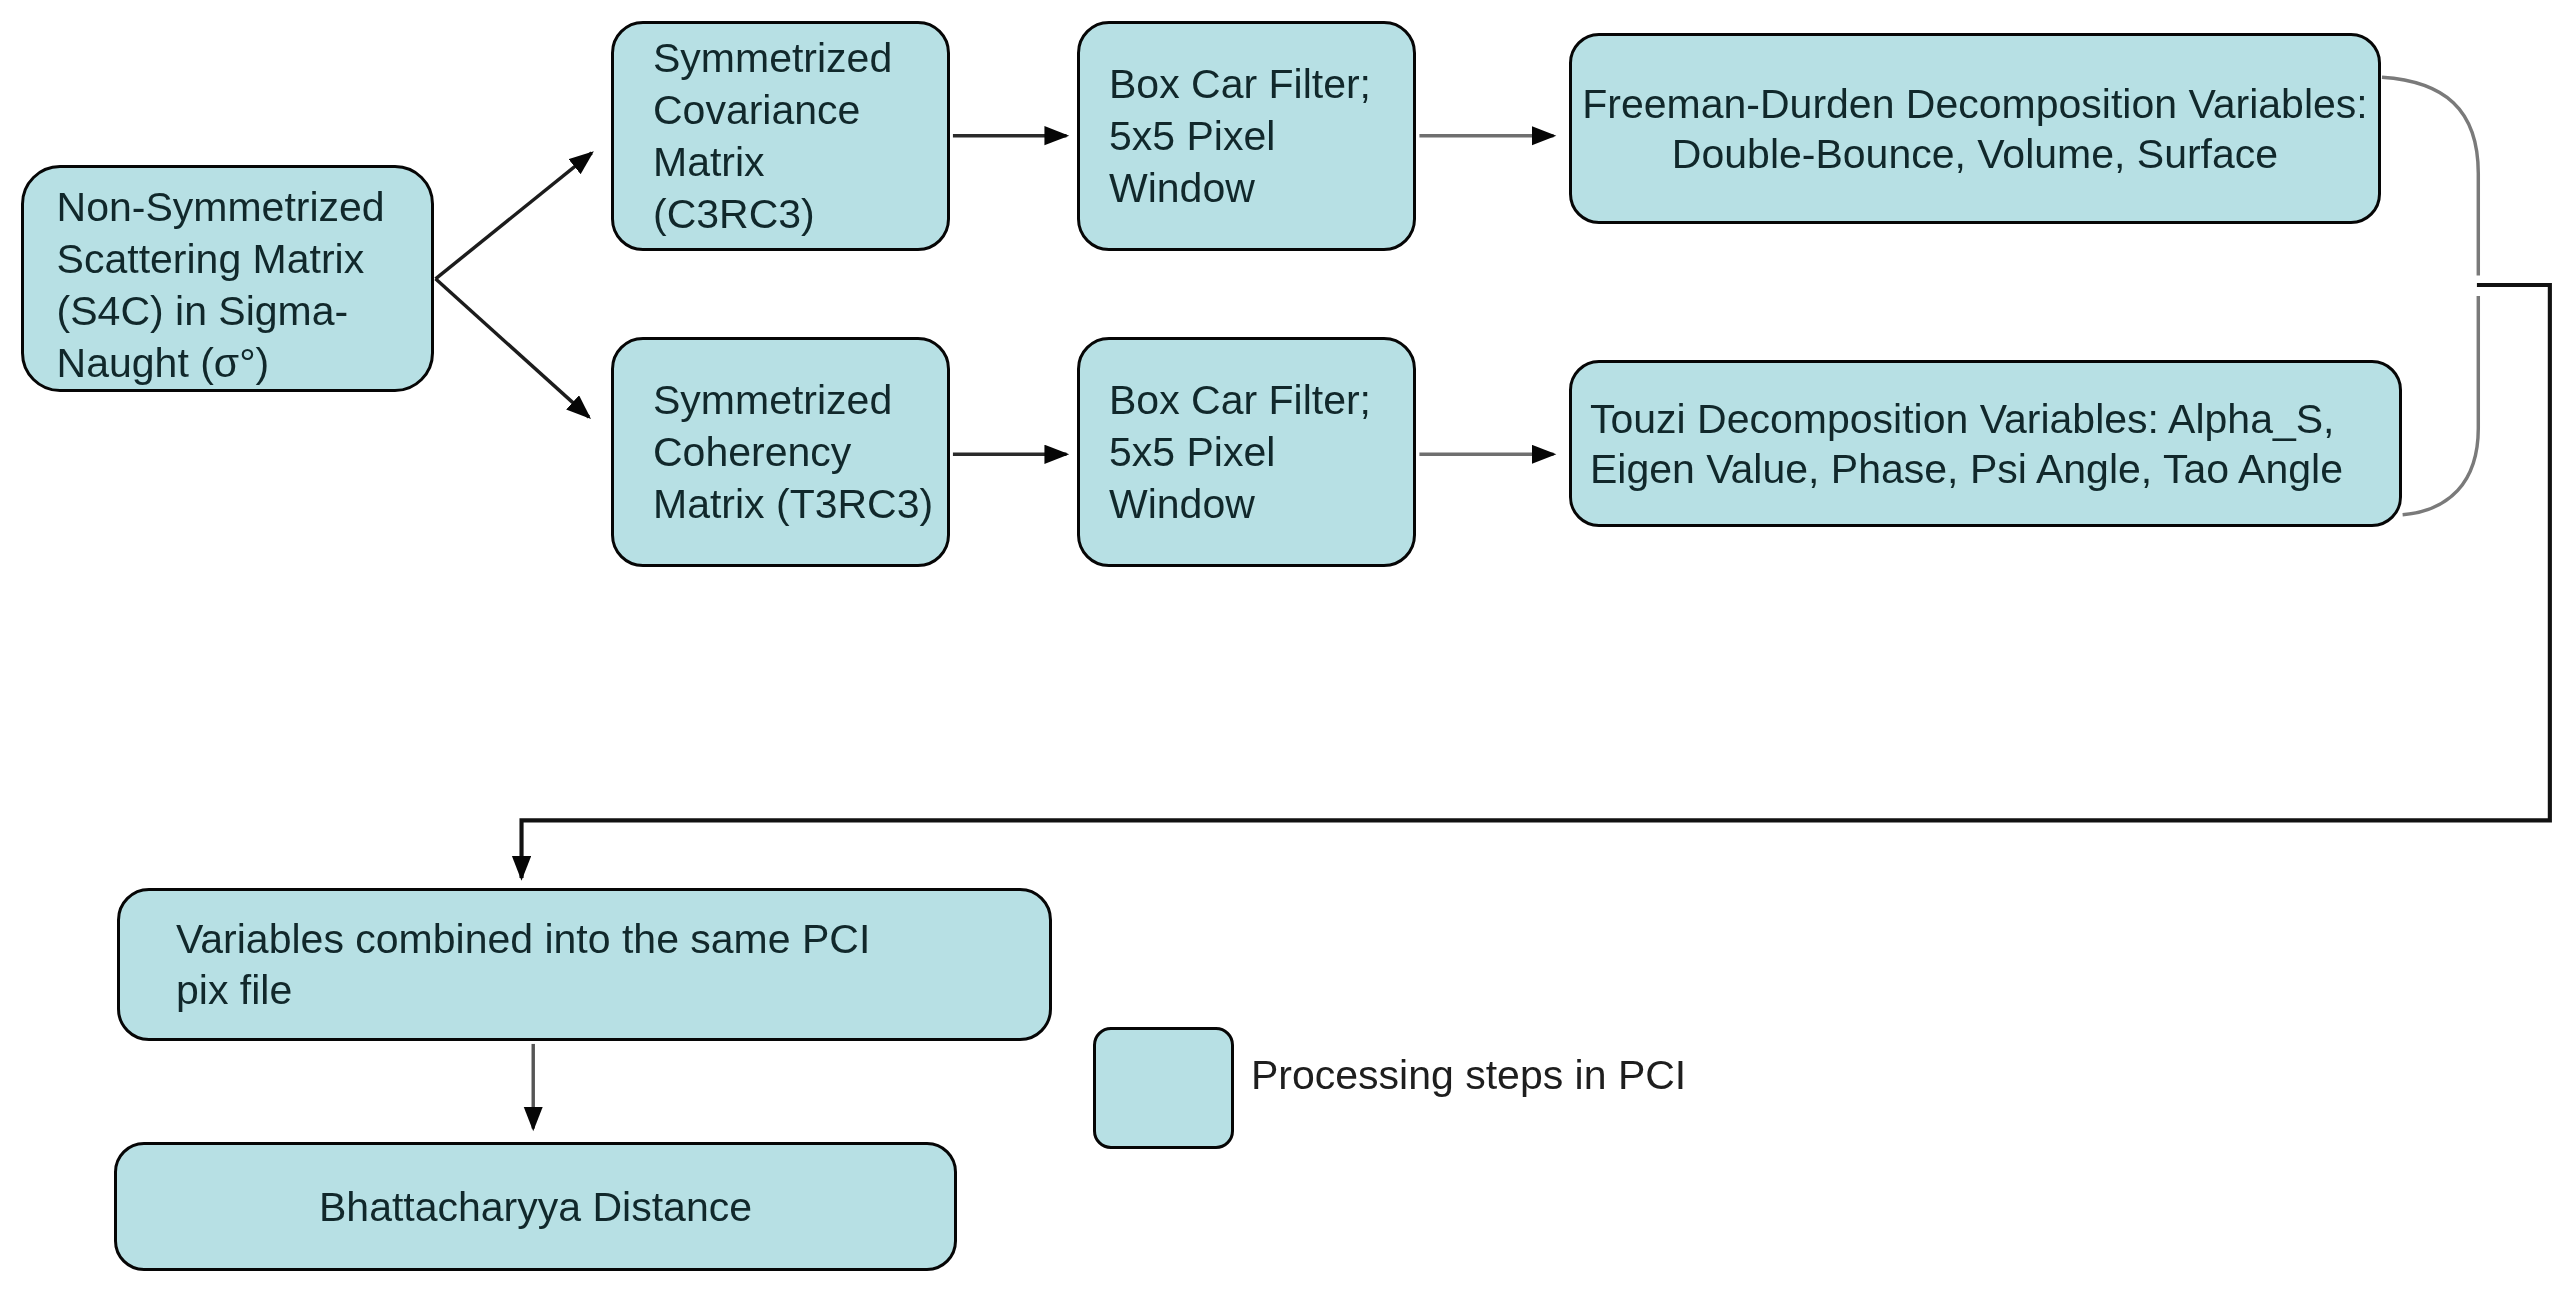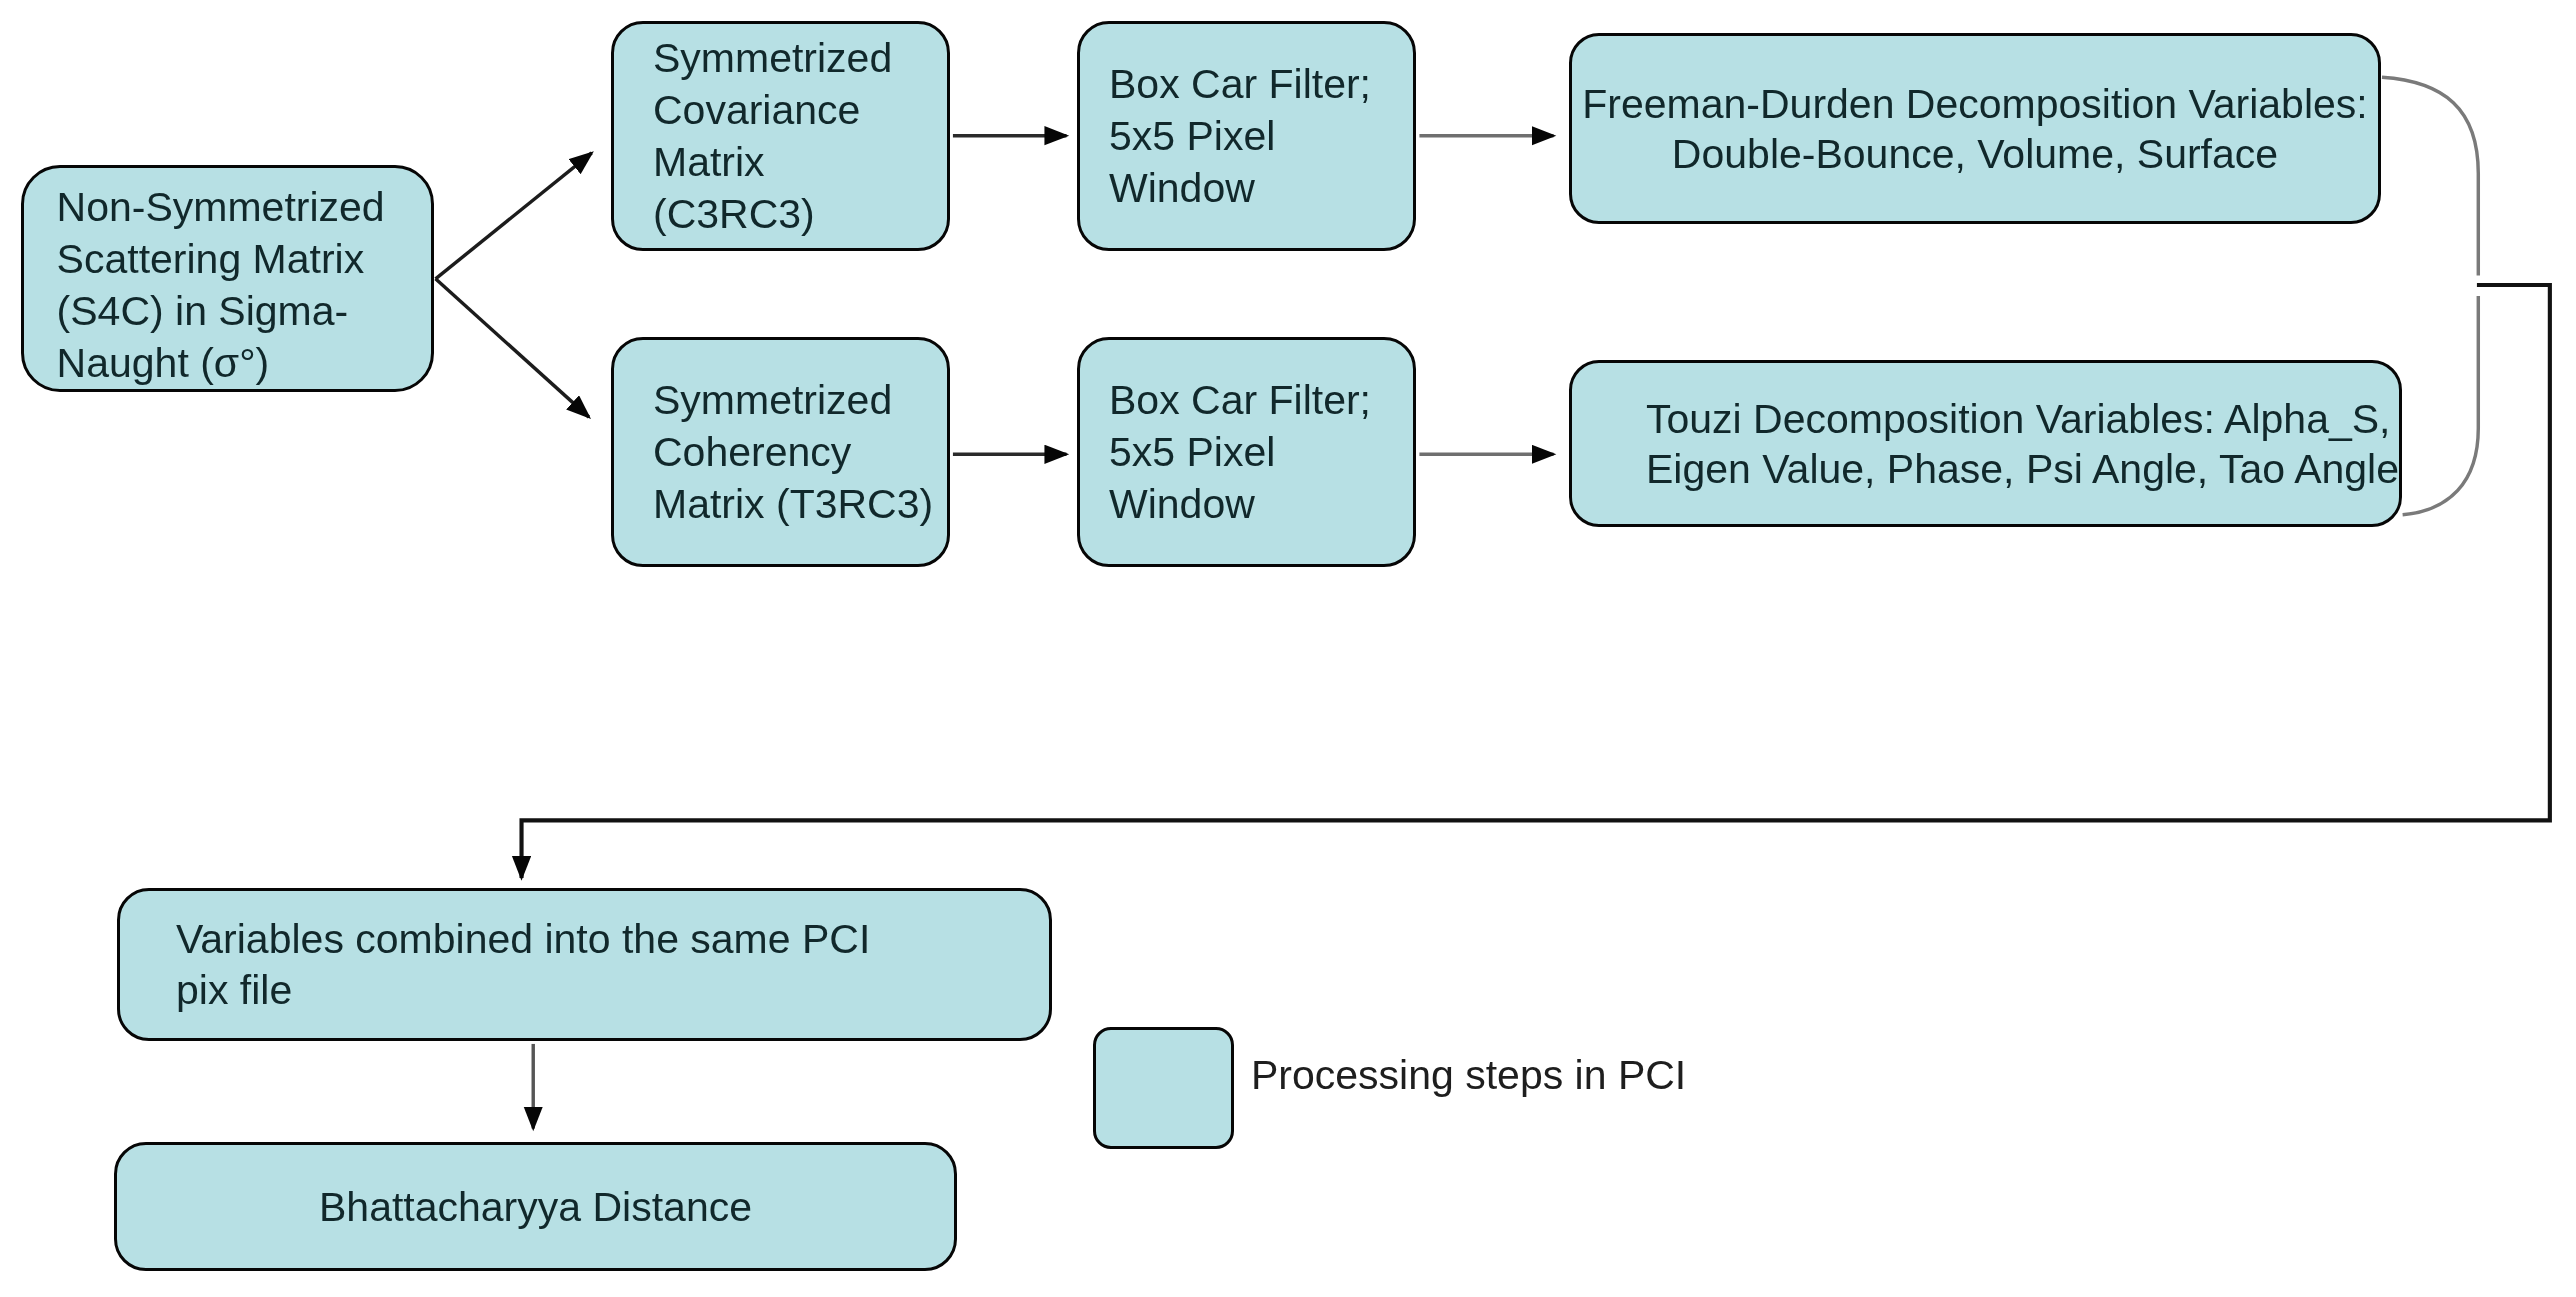--- a/index.html
+++ b/index.html
@@ -39,23 +39,23 @@
   .node .lbl {
     white-space: pre-line;
   }
   .node.center { text-align: center; }
   .n-scattering    { left: 20.6px;   top: 165px;  width: 413px;  height: 227px; padding-left: 33px;  border-radius: 39px; justify-content: flex-end; }
   .n-covariance    { left: 611px;  top: 20.6px;   width: 339px;  height: 230px; padding-left: 39px; }
   .n-boxcar-top    { left: 1077px; top: 20.6px;   width: 339px;  height: 230px; padding-left: 29px; }
   .n-freeman       { left: 1569px; top: 33px;   width: 812px; height: 191px; border-radius: 30px; line-height: 50px; }
   .n-coherency     { left: 611px;  top: 337px;  width: 339px;  height: 230px; padding-left: 39px; }
   .n-boxcar-bottom { left: 1077px; top: 337px;  width: 339px;  height: 230px; padding-left: 29px; }
-  .n-touzi         { left: 1569px; top: 360px;  width: 833px; height: 167px; padding-left: 18px; border-radius: 30px; line-height: 50px; align-items: flex-end; }
+  .n-touzi         { left: 1569px; top: 360px;  width: 833px; height: 167px; padding-left: 18px; border-radius: 30px; line-height: 50px; }
   .n-combined      { left: 117px;  top: 888px; width: 935px; height: 153px; padding-left: 56px; line-height: 51px; }
-  .n-bhatta        { left: 114px;  top: 1142px; width: 843px; height: 129px; }
+  .n-bhatta        { left: 114px;  top: 1142px; width: 843px; height: 129px; border-radius: 30px; }
   .legend-swatch {
     position: absolute;
     left: 1093px; top: 1027px;
     width: 141px; height: 122px;
     box-sizing: border-box;
     background: #b7e0e4;
     border: 3.4px solid #060606;
     border-radius: 18px;
   }
   .legend-label {

